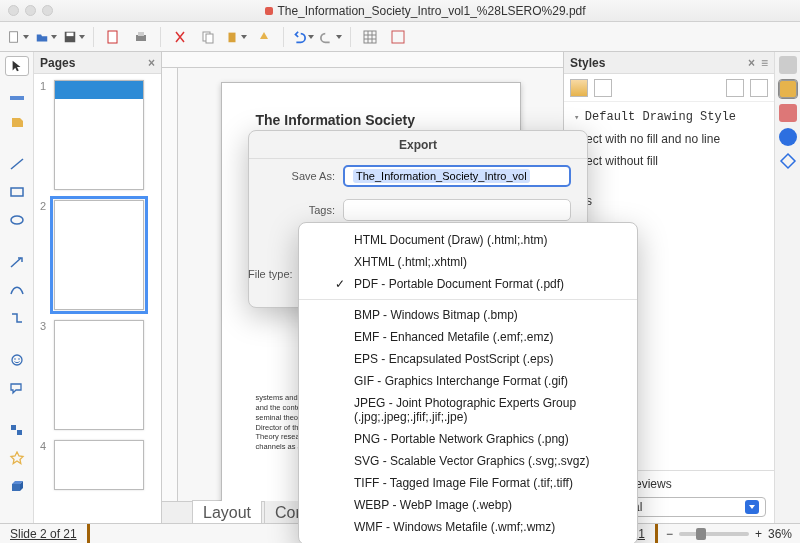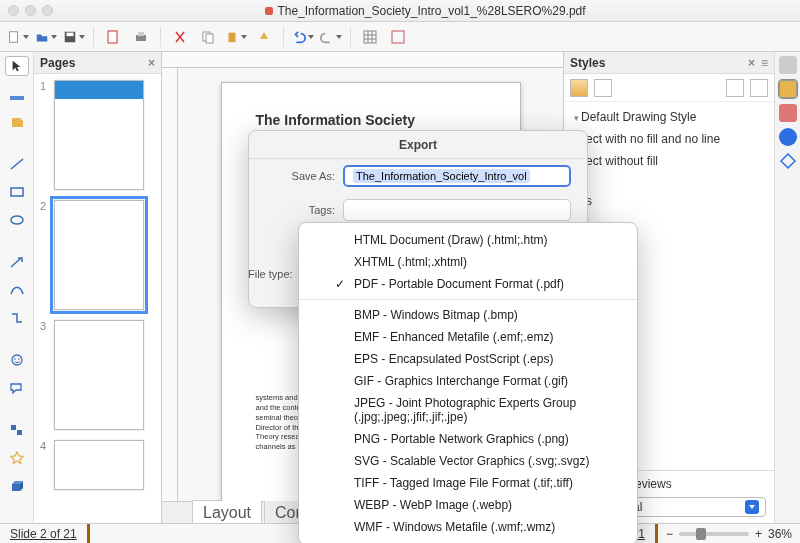--- a/index.html
+++ b/index.html
@@ -38,21 +38,21 @@
   .page{margin:14px auto;width:300px;height:430px;background:#fff;border:1px solid #bbb;box-shadow:0 2px 6px rgba(0,0,0,.2);padding:28px 34px;font-size:8px;color:#222;line-height:1.3;}
   .page h4{font-size:14px;font-weight:700;margin-bottom:2px;}
   .page p{font-size:7.5px;margin-top:2px;}
   .tabsbar{height:22px;background:#efefef;border-top:1px solid #ccc;display:flex;align-items:center;padding-left:30px;gap:2px;}
   .tab{padding:3px 10px;border:1px solid #ccc;border-bottom:none;background:#fff;font-size:16px;color:#555;}
   .tab.inactive{background:#eee;}
   
   .styles{width:210px;background:#fff;display:flex;flex-direction:column;}
   .styles .body{flex:1;padding:4px 8px;font-size:11px;color:#444;overflow:hidden;}
   .strow{padding:4px 2px 4px 14px;}
-  .strow.hdr{padding-left:2px;}
+  .strow.hdr{padding-left:2px;font-family:Liberation Mono, monospace;}
   .strow.hdr::before{content:"▾ ";color:#888;font-size:9px;}
   .styles .foot{border-top:1px solid #ddd;padding:6px 8px;}
   .chk{display:flex;align-items:center;gap:6px;margin-bottom:6px;}
   .chk input{accent-color:#2d6fe0;}
   .select{width:100%;height:20px;border:1px solid #bbb;border-radius:4px;background:#fff;padding:0 6px;display:flex;align-items:center;justify-content:space-between;}
   .select .arr{width:14px;height:14px;background:#2d6fe0;border-radius:3px;display:flex;align-items:center;justify-content:center;}
   .select .arr::after{content:"";border-left:3px solid transparent;border-right:3px solid transparent;border-top:4px solid #fff;}
   .iconcol{width:26px;background:#f3f3f3;border-left:1px solid #ddd;display:flex;flex-direction:column;align-items:center;padding-top:4px;gap:6px;}
   .iconcol .ic{width:18px;height:18px;border-radius:3px;}
   

